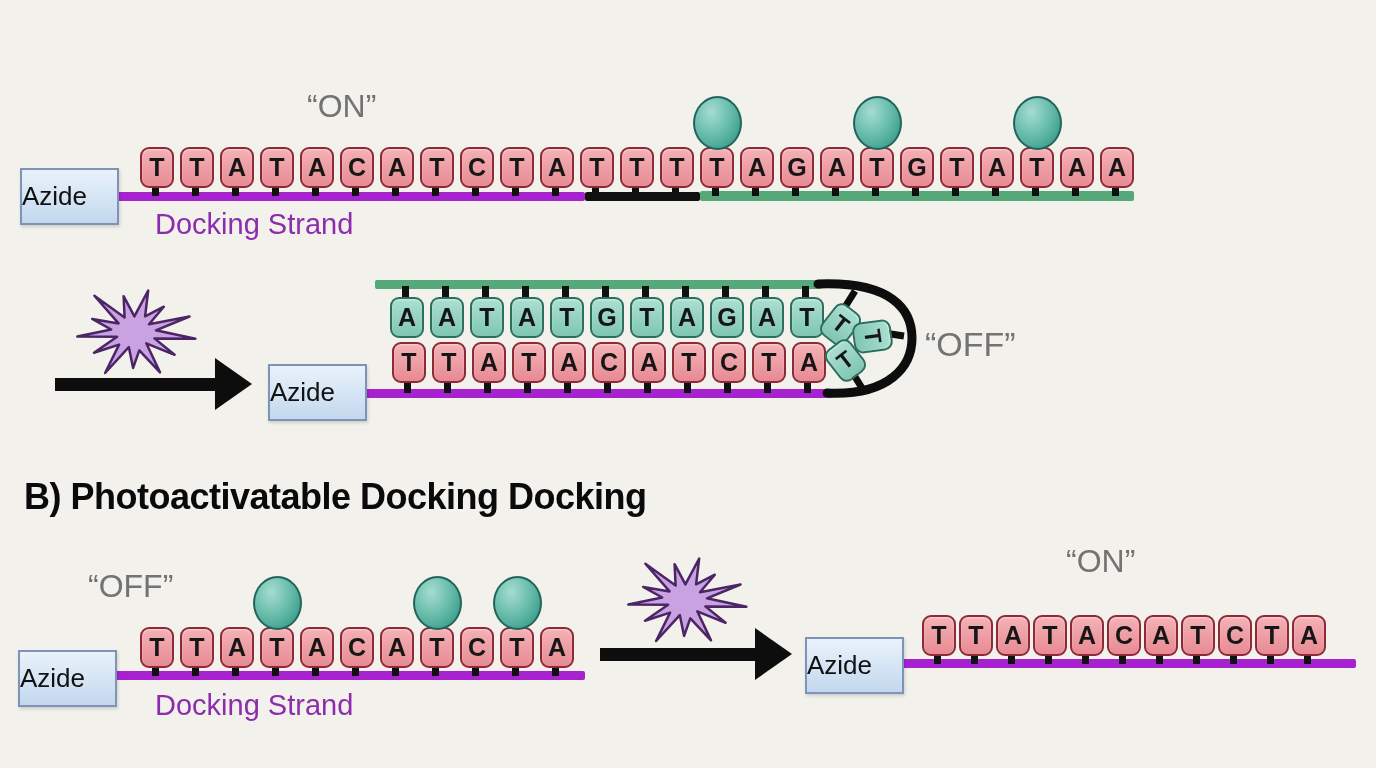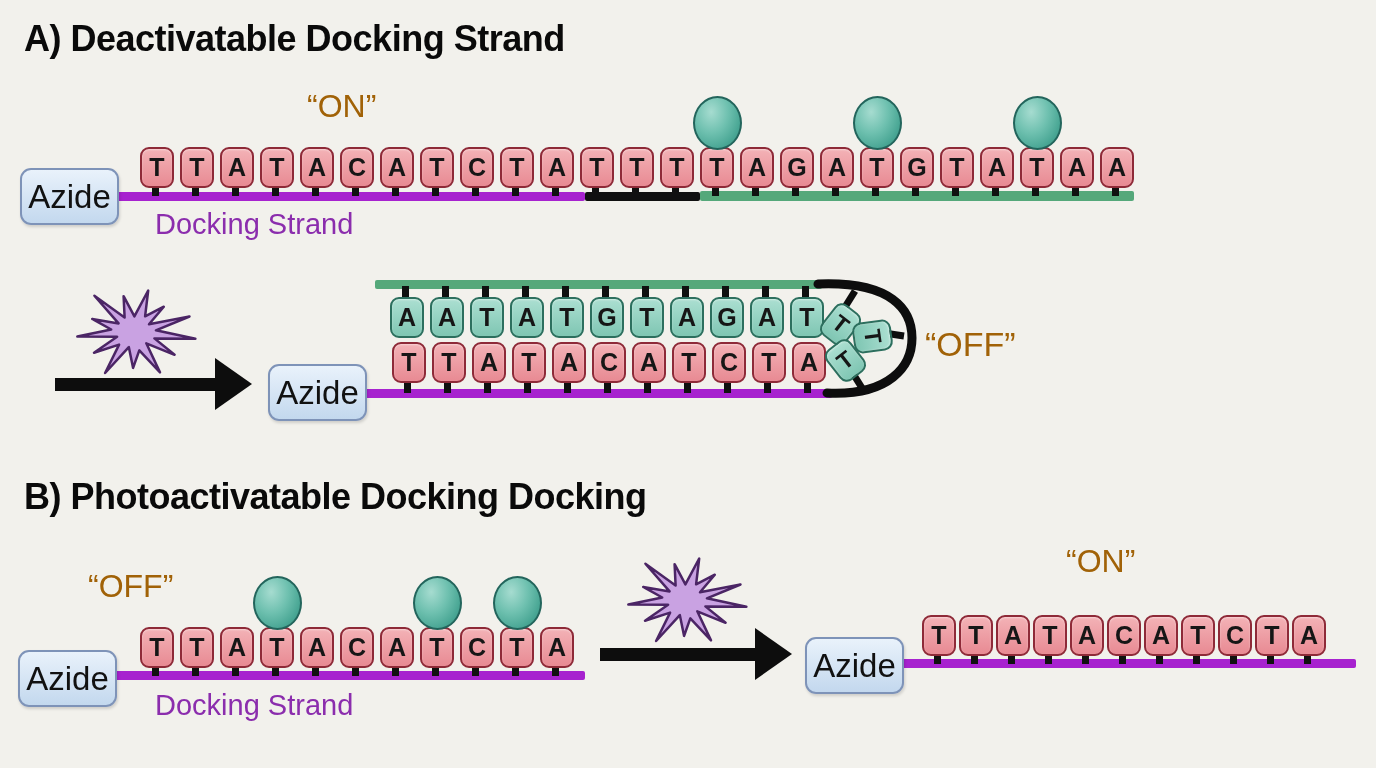--- a/index.html
+++ b/index.html
@@ -9,49 +9,48 @@
     --sphere1:#a6dcd0; --sphere2:#4aa795; --sphereBorder:#23655c;
     --azideFill1:#e9f2fb; --azideFill2:#c3d8ee; --azideBorder:#7e93b8;
     --burstFill:#c9a2e2; --burstBorder:#4b2565;
     --labelTeal:#35837f; --labelPurple:#8b2dad;
   }
   html,body{margin:0;padding:0;}
   body{background:#d8d8d8;font-family:"Liberation Sans",sans-serif;}
   #fig{position:relative;width:1376px;height:768px;background:var(--bg);overflow:hidden;}
   .abs{position:absolute;}
   .title{font-size:36px;font-weight:700;color:#0a0a0a;letter-spacing:-0.5px;white-space:nowrap;}
-  .state{font-size:32px;color:#a16207;white-space:nowrap;}
+  .state{font-size:32px;color:#737373;white-space:nowrap;}
   .teal-label{font-size:26px;color:var(--labelTeal);white-space:nowrap;}
   .purple-label{font-size:29px;color:var(--labelPurple);white-space:nowrap;}
   .backbone{position:absolute;border-radius:2px;}
   .bb-purple{background:var(--purple);}
   .bb-green{background:var(--green);}
   .bb-black{background:var(--ink);}
-  .azide{position:absolute;width:95px;height:53px;border-radius:11px;
+  .azide{position:absolute;width:95px;height:53px;border-radius:0;
     background:linear-gradient(180deg,var(--azideFill1),var(--azideFill2));
-    border:2.5px solid var(--azideBorder);display:flex;align-items:center;justify-content:center;
-    font-size:33px;color:#111;box-shadow:1px 2px 3px rgba(0,0,0,0.15);z-index:5;}
+    border:2.5px solid var(--azideBorder);display:flex;align-items:center;justify-content:flex-start;
+    font-size:26px;color:#111;box-shadow:1px 2px 3px rgba(0,0,0,0.15);z-index:5;}
   .base{position:absolute;width:30px;height:37px;border-radius:9px;display:flex;align-items:center;
     justify-content:center;font-size:25px;font-weight:600;color:#161616;z-index:3;
     box-shadow:inset 0 1px 2px rgba(255,255,255,0.45);}
   .base.pink{background:linear-gradient(180deg,var(--pinkFill1),var(--pinkFill2));border:2.5px solid var(--pinkBorder);}
   .base.teal{background:linear-gradient(180deg,var(--tealFill1),var(--tealFill2));border:2.5px solid var(--tealBorder);}
   .base.loop{width:27px;height:35px;z-index:4;font-size:23px;}
   .stub{position:absolute;width:7px;background:var(--ink);z-index:2;}
   .sphere{position:absolute;width:45px;height:50px;border-radius:50%;
     background:radial-gradient(ellipse at 36% 28%,var(--sphere1) 0%,#6ec0af 42%,var(--sphere2) 72%,#35897a 100%);
     border:2px solid var(--sphereBorder);z-index:3;}
   svg{position:absolute;overflow:visible;}
 </style>
 </head>
 <body>
 
 <div id="fig">
 
-  <div class="abs title" style="left:24px;top:18px;">A) Deactivatable Docking Strand</div>
   <div class="abs state" style="left:307px;top:88px;">“ON”</div>
 
   <div class="backbone bb-purple" style="left:112px;top:192px;width:473px;height:9px;"></div>
   <div class="backbone bb-black" style="left:585px;top:192px;width:115px;height:9px;"></div>
   <div class="backbone bb-green" style="left:700px;top:191px;width:434px;height:10px;"></div>
   <div class="azide" style="left:20px;top:168px;">
       <span>Azide</span>
     </div>
   <div class="abs purple-label" style="left:155px;top:208px;">Docking Strand</div>
 

